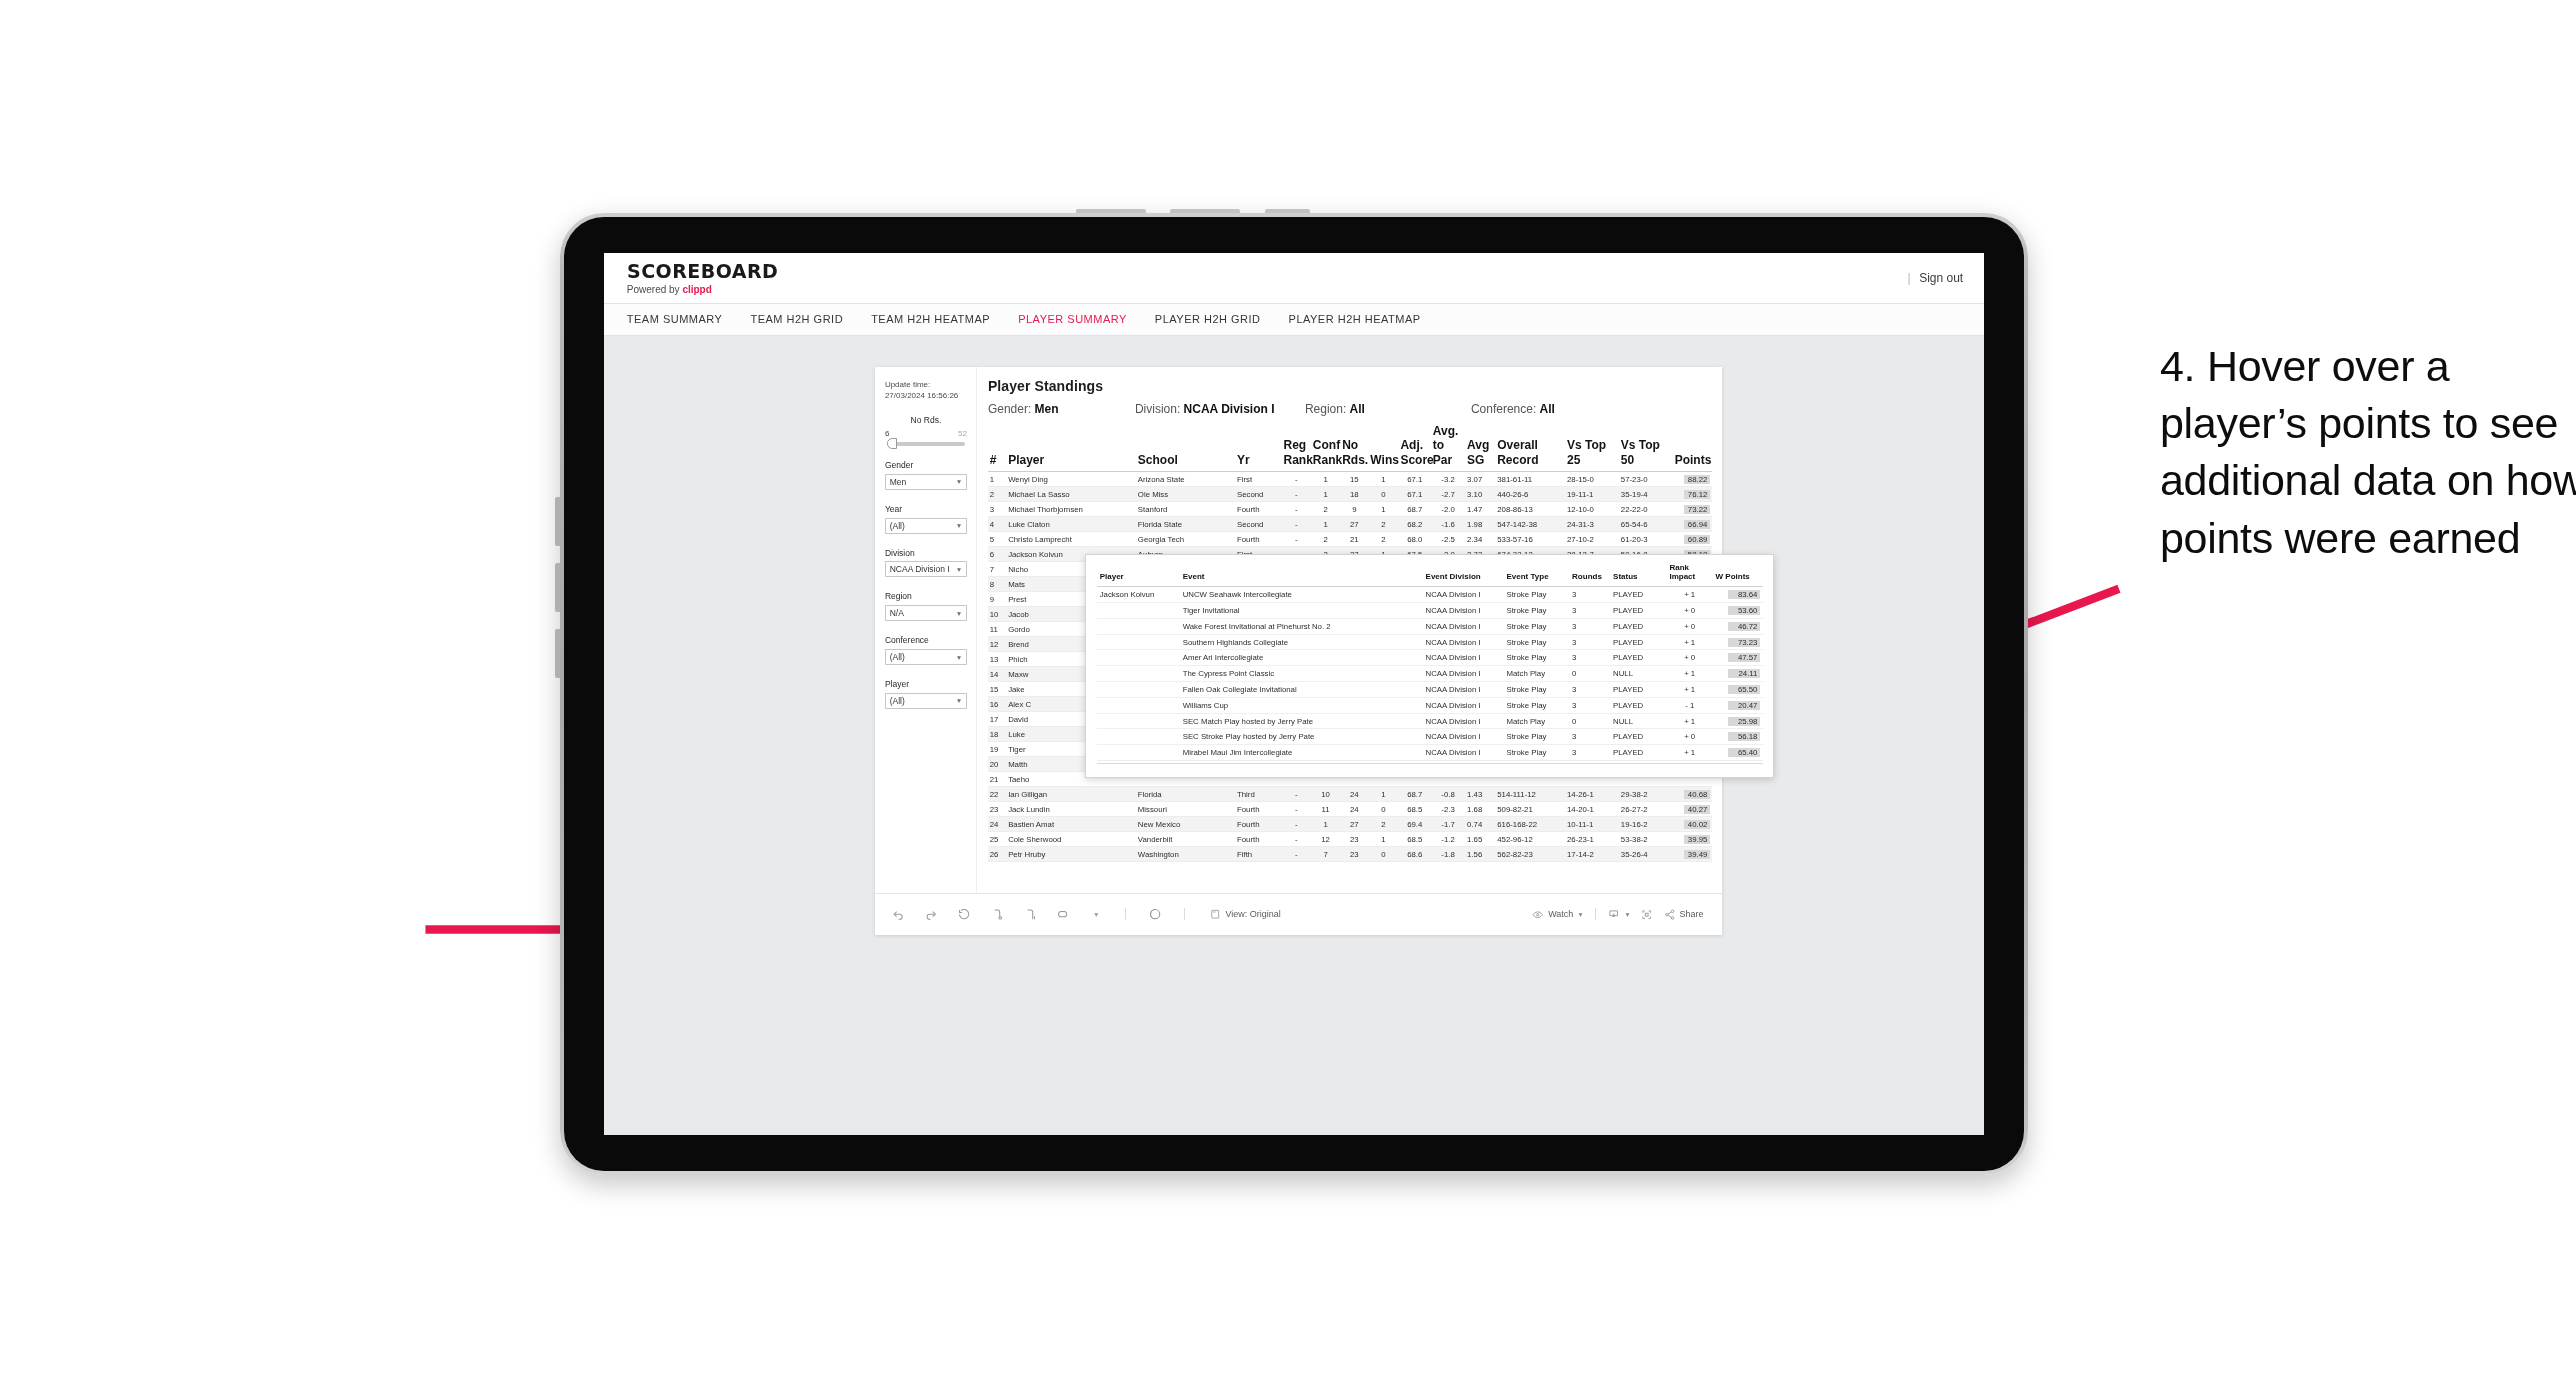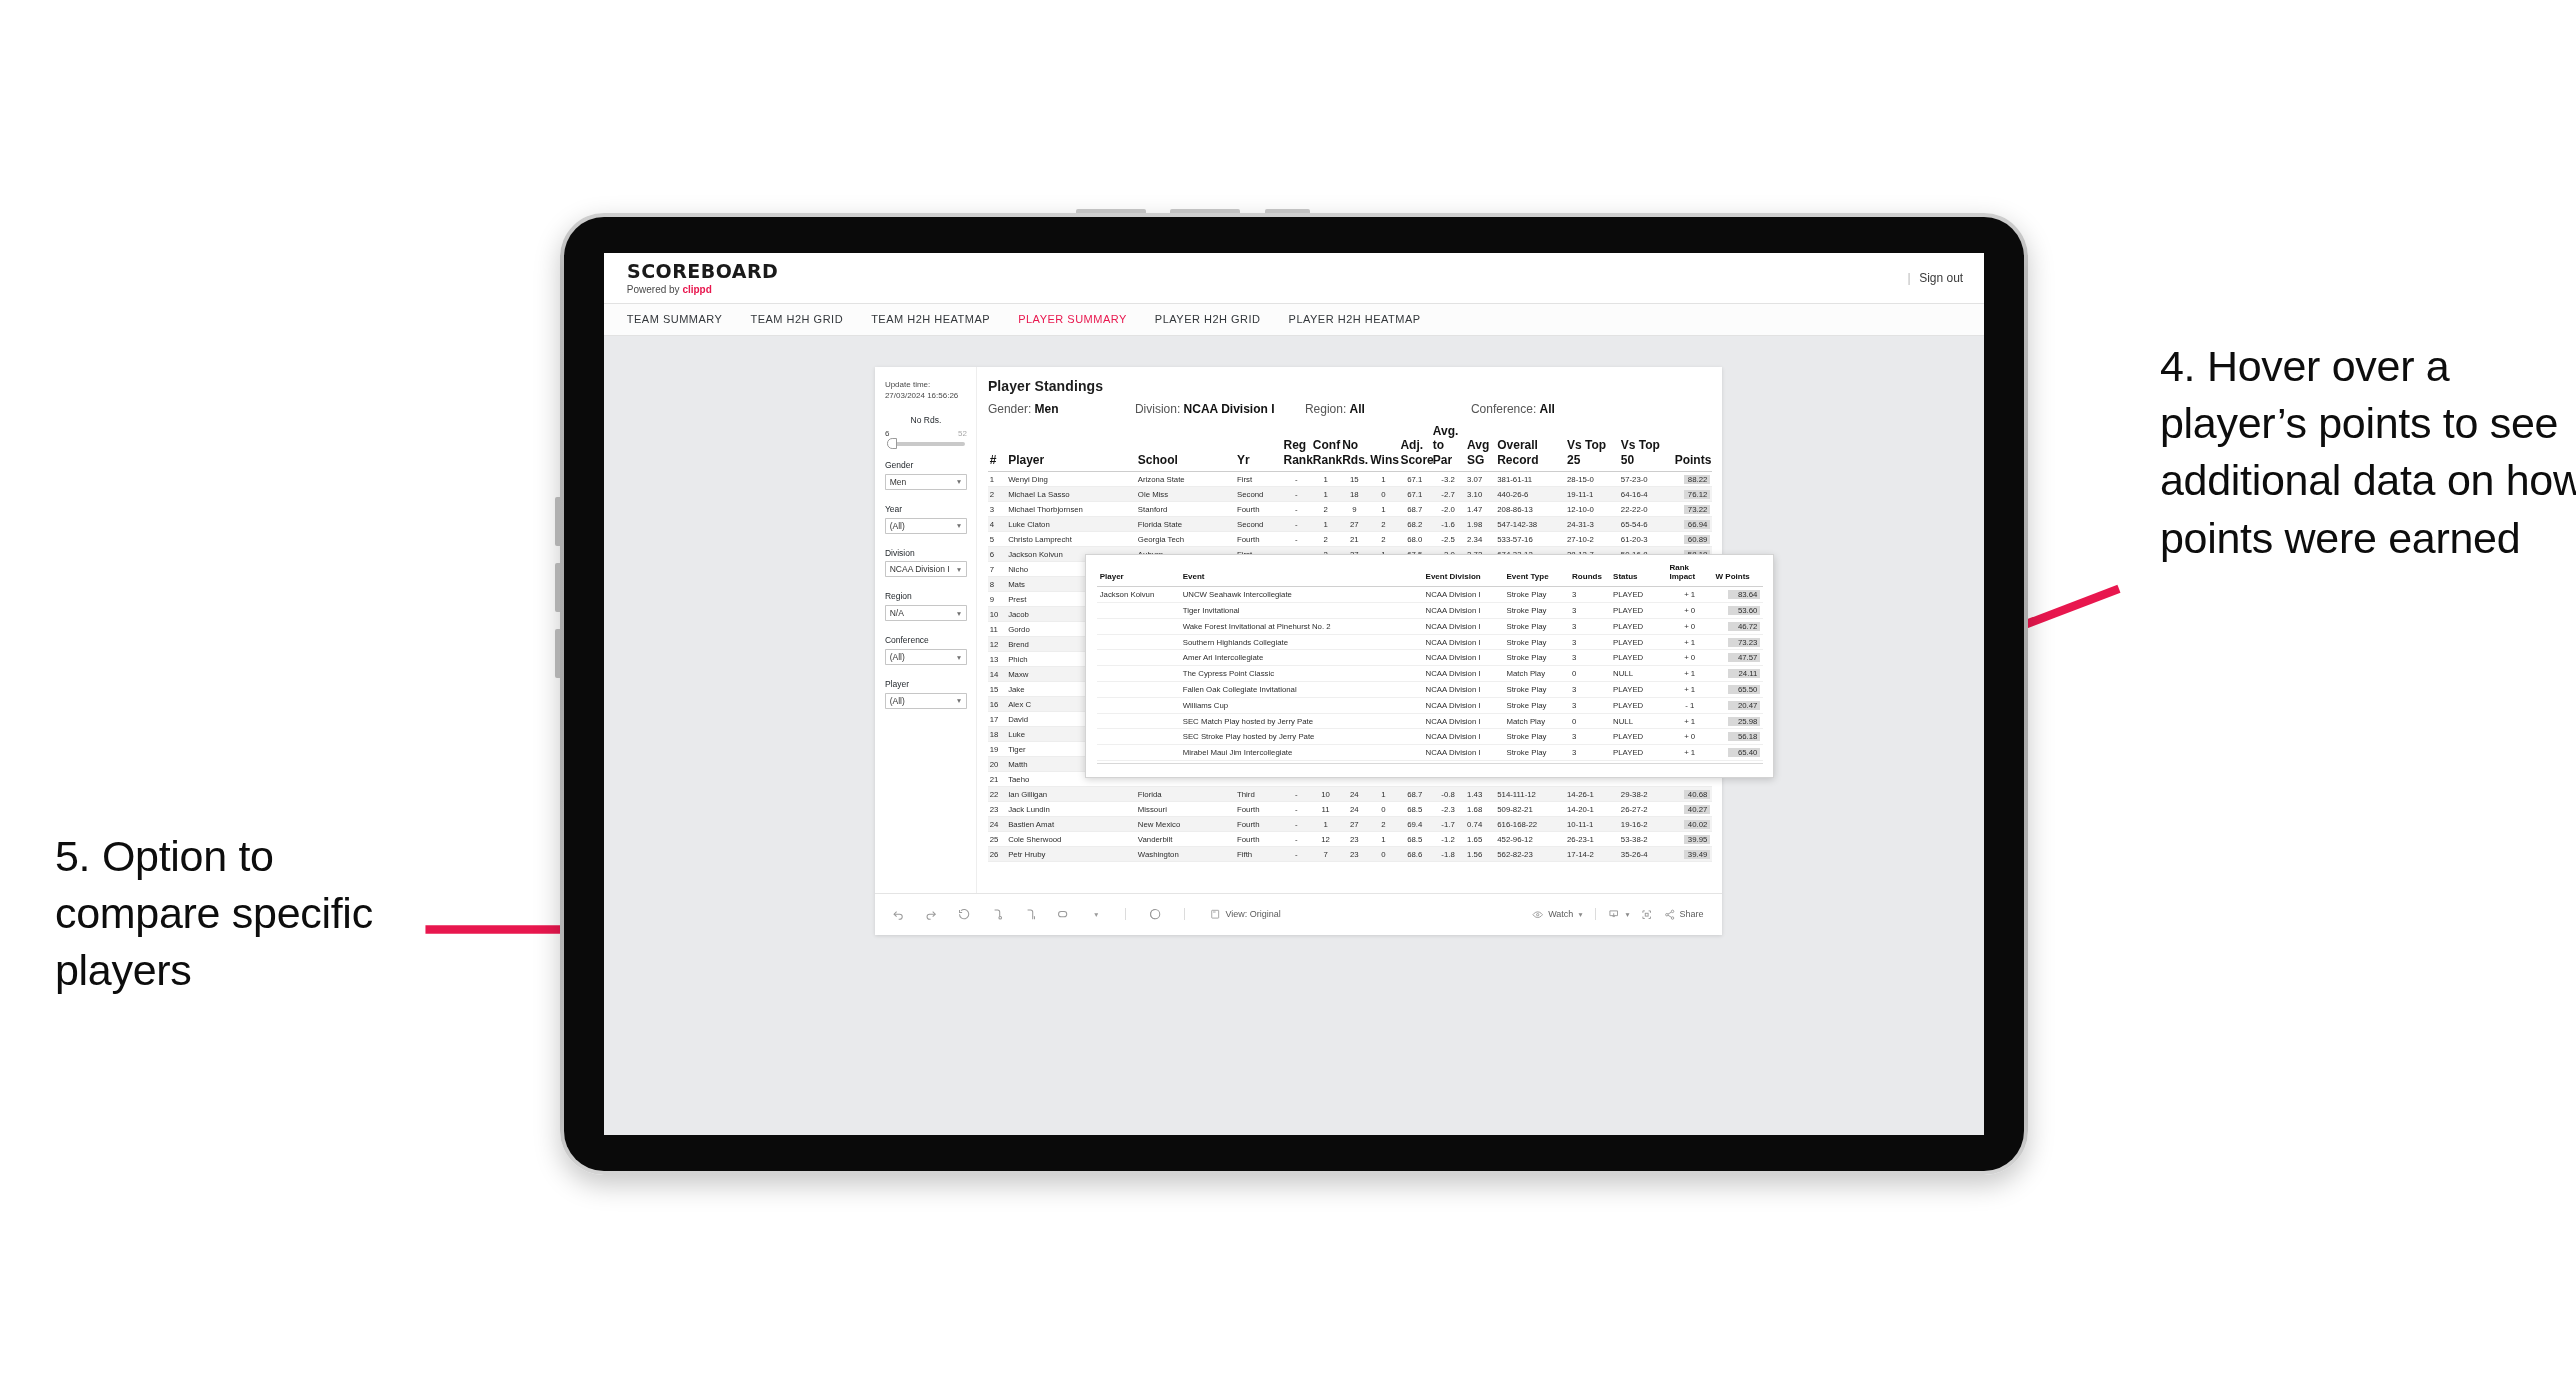--- a/index.html
+++ b/index.html
@@ -182,21 +182,20 @@
 
 <div class="stage">
 
   <div class="annot annot-right">4. Hover over a player’s points to see additional data on how points were earned</div>
 
   <svg class="arrow" style="left:1703px; top:568px;" width="435" height="189" viewBox="0 0 460 200">
     <line x1="440" y1="22" x2="78" y2="160" stroke="#e8174e" stroke-width="9"></line>
     <polygon points="70,164 112,134 108,180" fill="#e8174e"></polygon>
   </svg>
 
-  <div class="annot annot-left">5. Option to compare specific players</div>
 
   <svg class="arrow" style="left:416px; top:903px;" width="454" height="57" viewBox="0 0 480 60">
     <line x1="10" y1="28" x2="440" y2="28" stroke="#e8174e" stroke-width="9"></line>
     <polygon points="455,28 412,8 412,48" fill="#e8174e"></polygon>
   </svg>
 
   <div class="tablet">
     <div class="btn-vol btn-v1"></div>
     <div class="btn-vol btn-v2"></div>
     <div class="btn-vol btn-v3"></div>
@@ -353,21 +352,21 @@
                           <td class="c-yr">Second</td>
                           <td class="c-rr">-</td>
                           <td class="c-cr">1</td>
                           <td class="c-nr">18</td>
                           <td class="c-w">0</td>
                           <td class="c-adj">67.1</td>
                           <td class="c-atp">-2.7</td>
                           <td class="c-sg">3.10</td>
                           <td class="c-ovr">440-26-6</td>
                           <td class="c-t25">19-11-1</td>
-                          <td class="c-t50">64-16-4</td>
+                          <td class="c-t50">35-19-4</td>
                           <td class="c-pts"><span class="ptsbox">76.12</span></td>
                         </tr>
                         <tr>
                           <td class="c-num">3</td>
                           <td class="c-player">Michael Thorbjornsen</td>
                           <td class="c-school">Stanford</td>
                           <td class="c-yr">Fourth</td>
                           <td class="c-rr">-</td>
                           <td class="c-cr">2</td>
                           <td class="c-nr">9</td>

